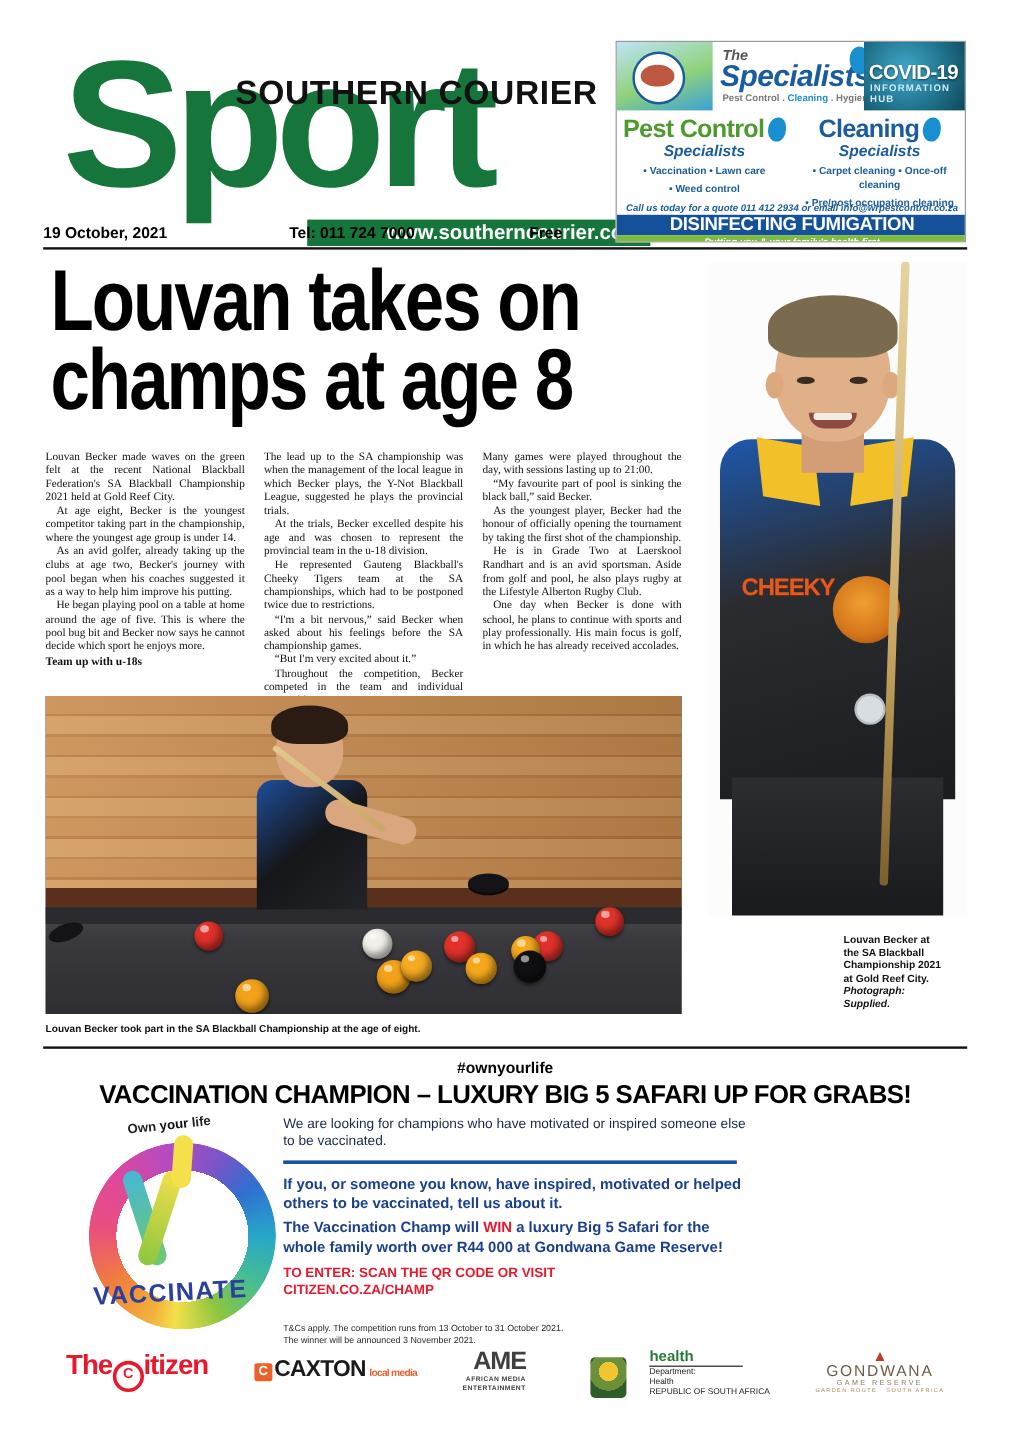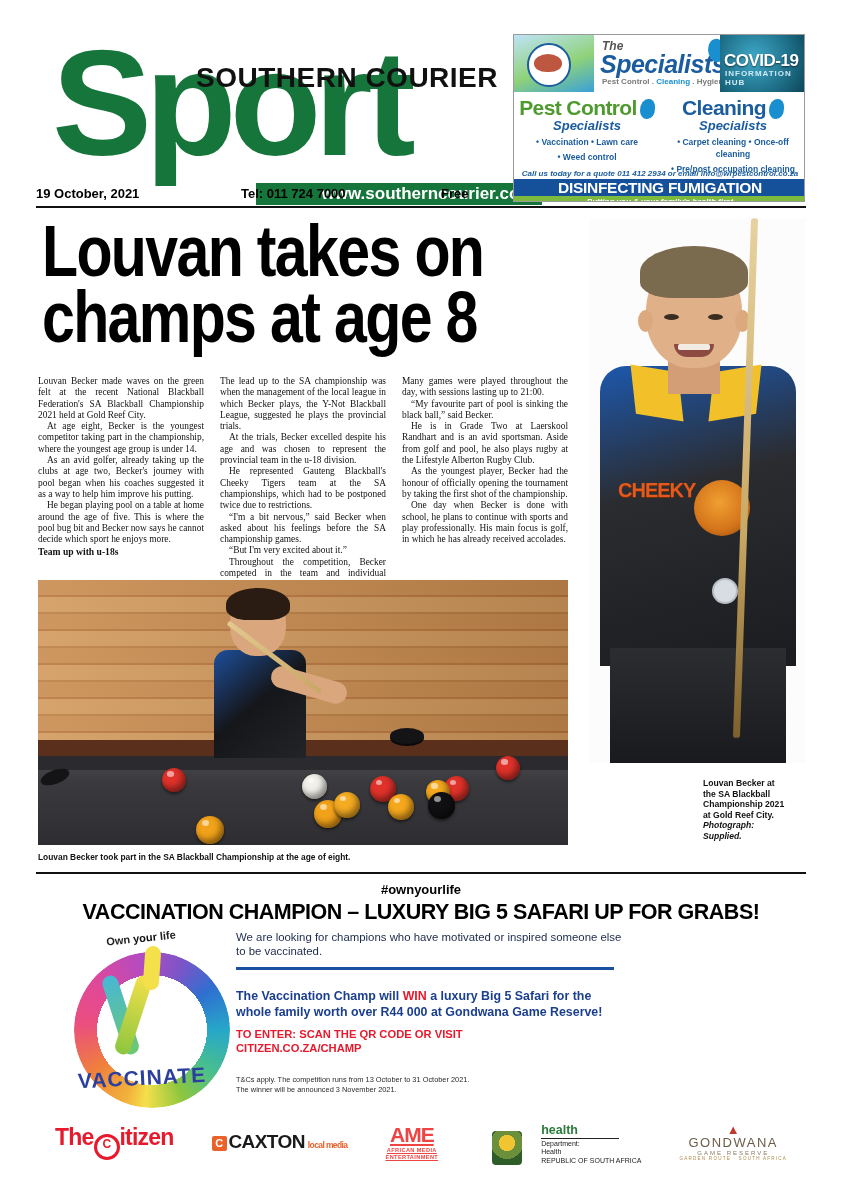--- a/index.html
+++ b/index.html
@@ -187,37 +187,37 @@
       font-weight:bold;color:#222;transform:rotate(-6deg);}
   .vax-own b{color:#111;}
   .vax-vaccinate{position:absolute;left:6px;top:136px;width:156px;text-align:center;font-size:21px;
       font-weight:bold;color:#2b3f9e;letter-spacing:1px;transform:rotate(-3deg);}
 
   .vax-body{position:absolute;left:200px;top:52px;width:390px;}
   .vb1{font-size:11.4px;line-height:14px;color:#1b2a4a;}
   .vb-rule{width:378px;height:3px;background:#1b4fa0;margin:9px 0 9px 0;}
   .vb2{font-size:12.4px;line-height:16px;color:#1b3f8f;font-weight:600;}
   .vb2 b{font-weight:bold;}
-  .vb3{font-size:12.4px;line-height:16px;color:#1b3f8f;font-weight:600;margin-top:18px;}
+  .vb3{font-size:12.4px;line-height:16px;color:#1b3f8f;font-weight:600;margin-top:4px;}
   .vb3 .win{color:#e8192c;font-weight:bold;}
   .vb3 b{font-weight:bold;}
   .vb4{font-size:11.2px;line-height:13.6px;color:#e8192c;font-weight:bold;margin-top:8px;}
   .vb5{font-size:7.4px;line-height:10px;color:#2a2a2a;margin-top:20px;}
 
   .logos{position:absolute;left:36px;top:1112px;width:770px;height:60px;display:flex;
       align-items:center;justify-content:space-around;}
   .lg{position:relative;height:46px;display:flex;align-items:center;justify-content:center;}
   .lg-citizen{font-weight:bold;font-size:23px;color:#e8192c;letter-spacing:-.8px;}
   .lg-citizen .o{display:inline-block;width:20px;height:20px;border-radius:50%;border:3px solid #e8192c;
       color:#e8192c;font-size:12px;line-height:15px;text-align:center;vertical-align:-3px;}
   .lg-caxton{font-size:19px;font-weight:bold;color:#1a1a1a;letter-spacing:-.6px;}
   .lg-caxton .sq{display:inline-block;width:15px;height:15px;background:#e8622a;color:#fff;font-size:11px;
       line-height:15px;text-align:center;vertical-align:1px;margin-right:2px;border-radius:2px;}
   .lg-caxton .lm{font-size:8.5px;color:#e8622a;font-weight:bold;margin-left:3px;}
-  .lg-ame{text-align:center;color:#ef4444;text-decoration:underline;}
+  .lg-ame{text-align:right;color:#404040;}
   .lg-ame .big{font-weight:bold;font-size:21px;letter-spacing:-1px;}
   .lg-ame .sm{font-size:5.6px;font-weight:bold;letter-spacing:.4px;line-height:7px;}
   .lg-health{display:flex;align-items:flex-end;gap:19px;margin-left:16px;}
   .lg-health .crest{width:30px;height:34px;border-radius:4px;
       background:radial-gradient(circle at 50% 35%,#f0c531 0 30%,#6b8f3a 30% 60%,#2f5d2a 60% 100%);}
   .lg-health .txt{font-size:7px;line-height:8.5px;color:#222;}
   .lg-health .txt .h{font-size:12.5px;font-weight:bold;color:#2a7a3a;line-height:14px;}
   .lg-health .txt .ln{width:78px;height:1px;background:#222;margin:1px 0;}
   .lg-gond{text-align:center;color:#7a6a55;}
   .lg-gond .flame{font-size:13px;color:#c0392b;line-height:11px;}
@@ -302,22 +302,22 @@
       <p class="first">The lead up to the SA championship was when the management of the local league in which Becker plays, the Y-Not Blackball League, suggested he plays the provincial trials.</p>
       <p>At the trials, Becker excelled despite his age and was chosen to represent the provincial team in the u-18 division.</p>
       <p>He represented Gauteng Blackball's Cheeky Tigers team at the SA championships, which had to be postponed twice due to restrictions.</p>
       <p>“I'm a bit nervous,” said Becker when asked about his feelings before the SA championship games.</p>
       <p>“But I'm very excited about it.”</p>
       <p>Throughout the competition, Becker competed in the team and individual competitions.</p>
     </div>
     <div class="col">
       <p class="first">Many games were played throughout the day, with sessions lasting up to 21:00.</p>
       <p>“My favourite part of pool is sinking the black ball,” said Becker.</p>
+      <p>As the youngest player, Becker had the honour of officially opening the tournament by taking the first shot of the championship.</p>
       <p>He is in Grade Two at Laerskool Randhart and is an avid sportsman. Aside from golf and pool, he also plays rugby at the Lifestyle Alberton Rugby Club.</p>
-      <p>As the youngest player, Becker had the honour of officially opening the tournament by taking the first shot of the championship.</p>
       <p>One day when Becker is done with school, he plans to continue with sports and play professionally. His main focus is golf, in which he has already received accolades.</p>
     </div>
   </div>
 
   <div class="photo-main">
     <div class="pm-wall"></div>
     <div class="pm-rail"></div>
     <div class="pm-felt"></div>
     <div class="pm-pocket"></div>
     <div class="pm-pocket2"></div>
@@ -383,20 +383,23 @@
         <div class="s1"></div>
           <div class="s2"></div>
           <div class="s3"></div>
       </div>
       <div class="vax-vaccinate">VACCINATE</div>
     </div>
 
     <div class="vax-body">
       <div class="vb1">We are looking for champions who have motivated or inspired someone else to be vaccinated.</div>
       <div class="vb-rule"></div>
+      <div class="vb2">
+        <span>If you, or someone you know, have </span><b>inspired, motivated or helped others to be vaccinated,</b><span> tell us about it.</span>
+      </div>
       <div class="vb3">
         <span>The Vaccination Champ will </span><span class="win">WIN</span><span> a luxury Big 5 Safari for the whole family worth over </span><b>R44 000</b><span> at Gondwana Game Reserve!</span>
       </div>
       <div class="vb4">
         <div>TO ENTER: SCAN THE QR CODE OR VISIT</div>
         <div>CITIZEN.CO.ZA/CHAMP</div>
       </div>
       <div class="vb5">
         <div>T&amp;Cs apply. The competition runs from 13 October to 31 October 2021.</div>
         <div>The winner will be announced 3 November 2021.</div>

